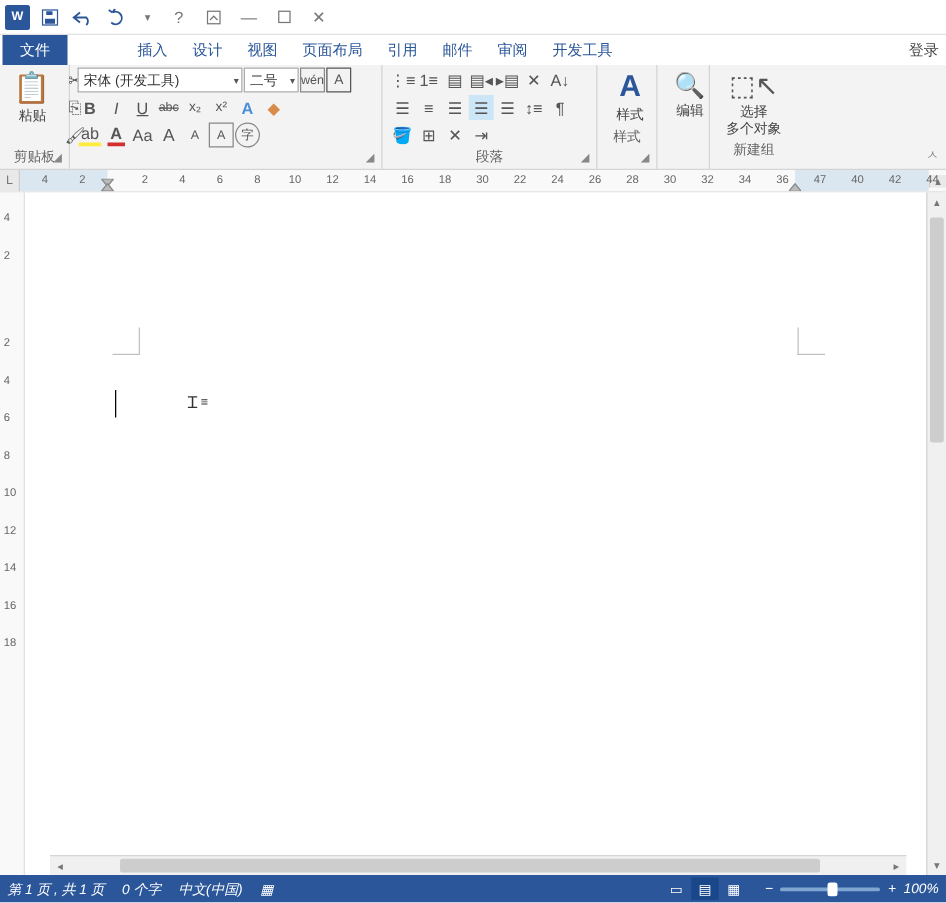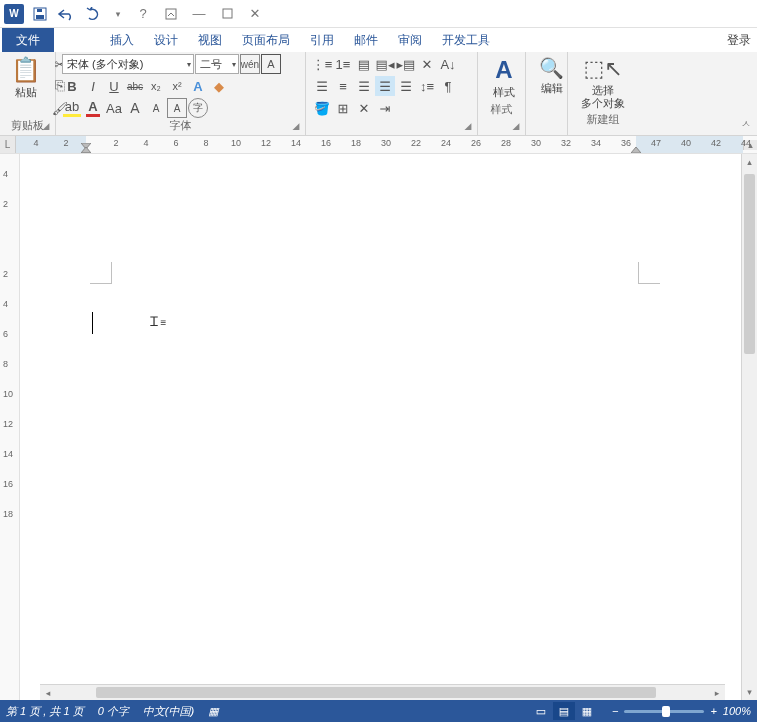--- a/index.html
+++ b/index.html
@@ -151,21 +151,21 @@
       </div>
     </div>
     <div class="group-label">剪贴板</div>
     <div class="launcher">◢</div>
   </div>
 
   <div class="group" style="width:250px">
     <div class="font-body" style="width:100%">
       <div class="row">
         <div class="combo" style="width:132px">
-            <span>宋体 (多个对象)</span>
+            <span>宋体 (开发工具)</span>
             <span class="dd">▾</span>
           </div>
         <div class="combo" style="width:44px">
             <span>二号</span>
             <span class="dd">▾</span>
           </div>
         <div class="smbtn" style="font-size:10px;border:1px solid #888">wén</div>
         <div class="smbtn" style="border:1px solid #555;font-size:11px">A</div>
       </div>
       <div class="row">
@@ -185,21 +185,20 @@
         <div class="smbtn">
             <span style="border-bottom:3px solid #d32f2f;padding:0 2px;font-weight:bold">A</span>
           </div>
         <div class="smbtn">Aa</div>
         <div class="smbtn" style="font-size:14px">A</div>
         <div class="smbtn" style="font-size:10px">A</div>
         <div class="smbtn" style="border:1px solid #888;font-size:10px">A</div>
         <div class="smbtn" style="border:1px solid #888;border-radius:50%;font-size:10px">字</div>
       </div>
     </div>
-    <div class="group-label">字体</div>
     <div class="launcher">◢</div>
   </div>
 
   <div class="group" style="width:172px">
     <div class="font-body" style="width:100%">
       <div class="row">
         <div class="smbtn">⋮≡</div>
         <div class="smbtn">1≡</div>
         <div class="smbtn">▤</div>
         <div class="smbtn">▤◂</div>
@@ -216,20 +215,21 @@
         <div class="smbtn">↕≡</div>
         <div class="smbtn">¶</div>
       </div>
       <div class="row">
         <div class="smbtn">🪣</div>
         <div class="smbtn">⊞</div>
         <div class="smbtn">✕</div>
         <div class="smbtn">⇥</div>
       </div>
     </div>
+    <div class="group-label">段落</div>
     <div class="launcher">◢</div>
   </div>
 
   <div class="group" style="width:48px">
     <div class="bigbtn">
       <span class="ico" style="color:#2b579a;font-weight:bold">A</span>
       <span class="lbl">样式</span>
     </div>
     <div class="group-label">样式</div>
     <div class="launcher">◢</div>

